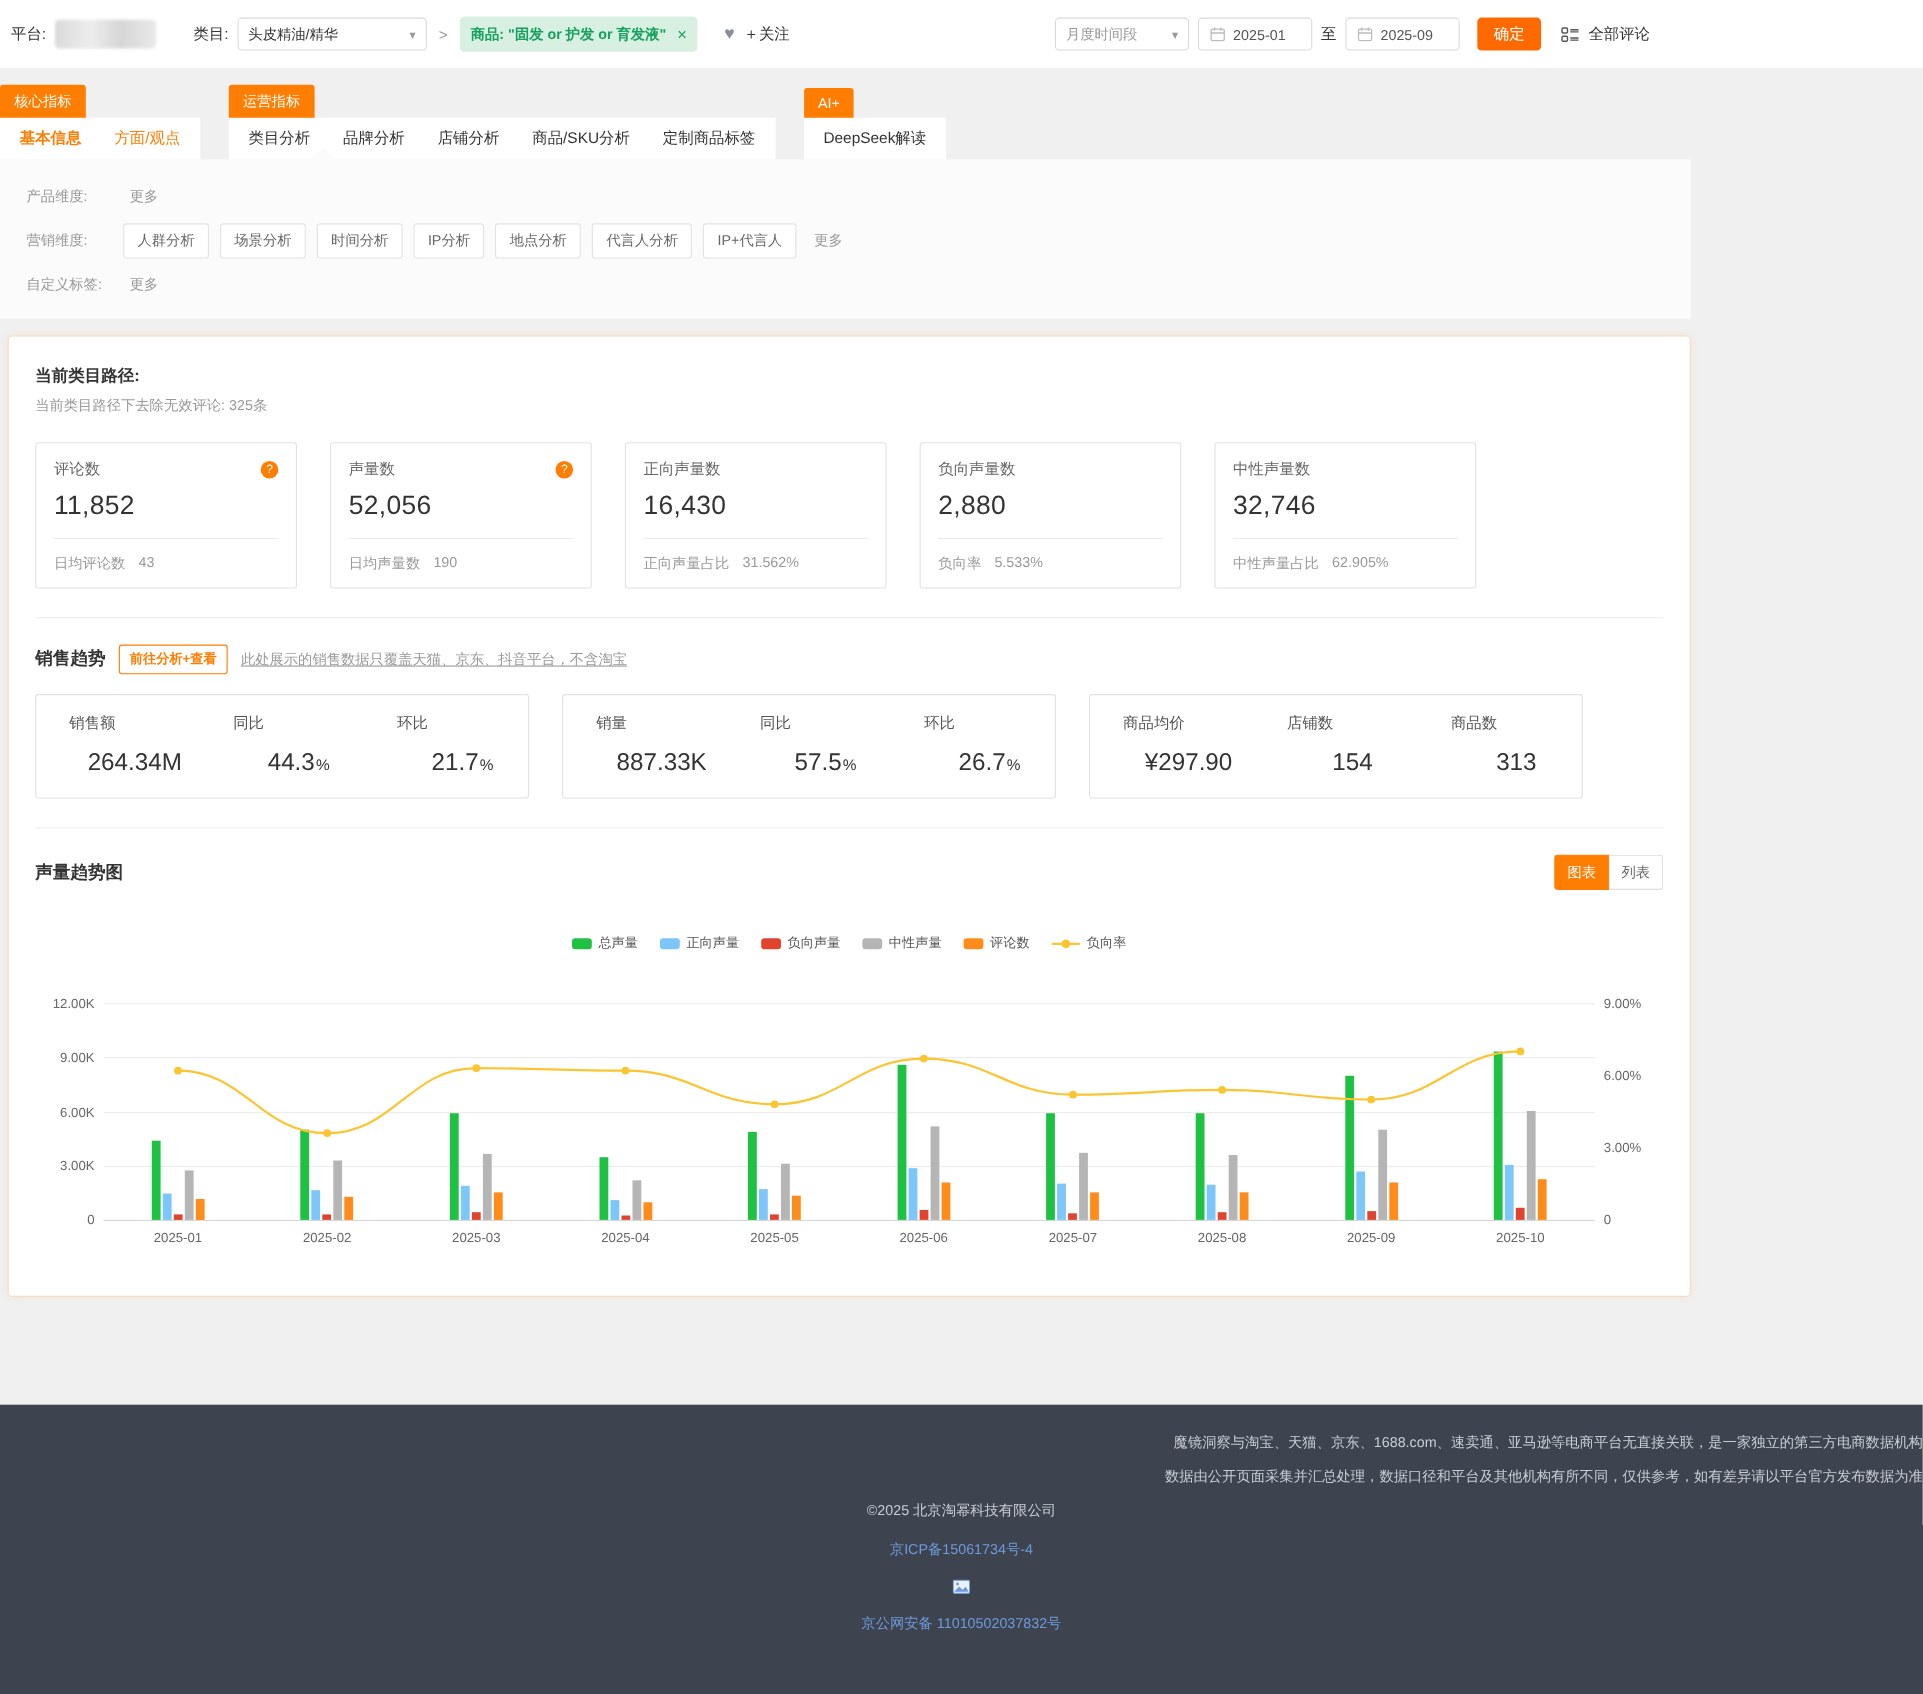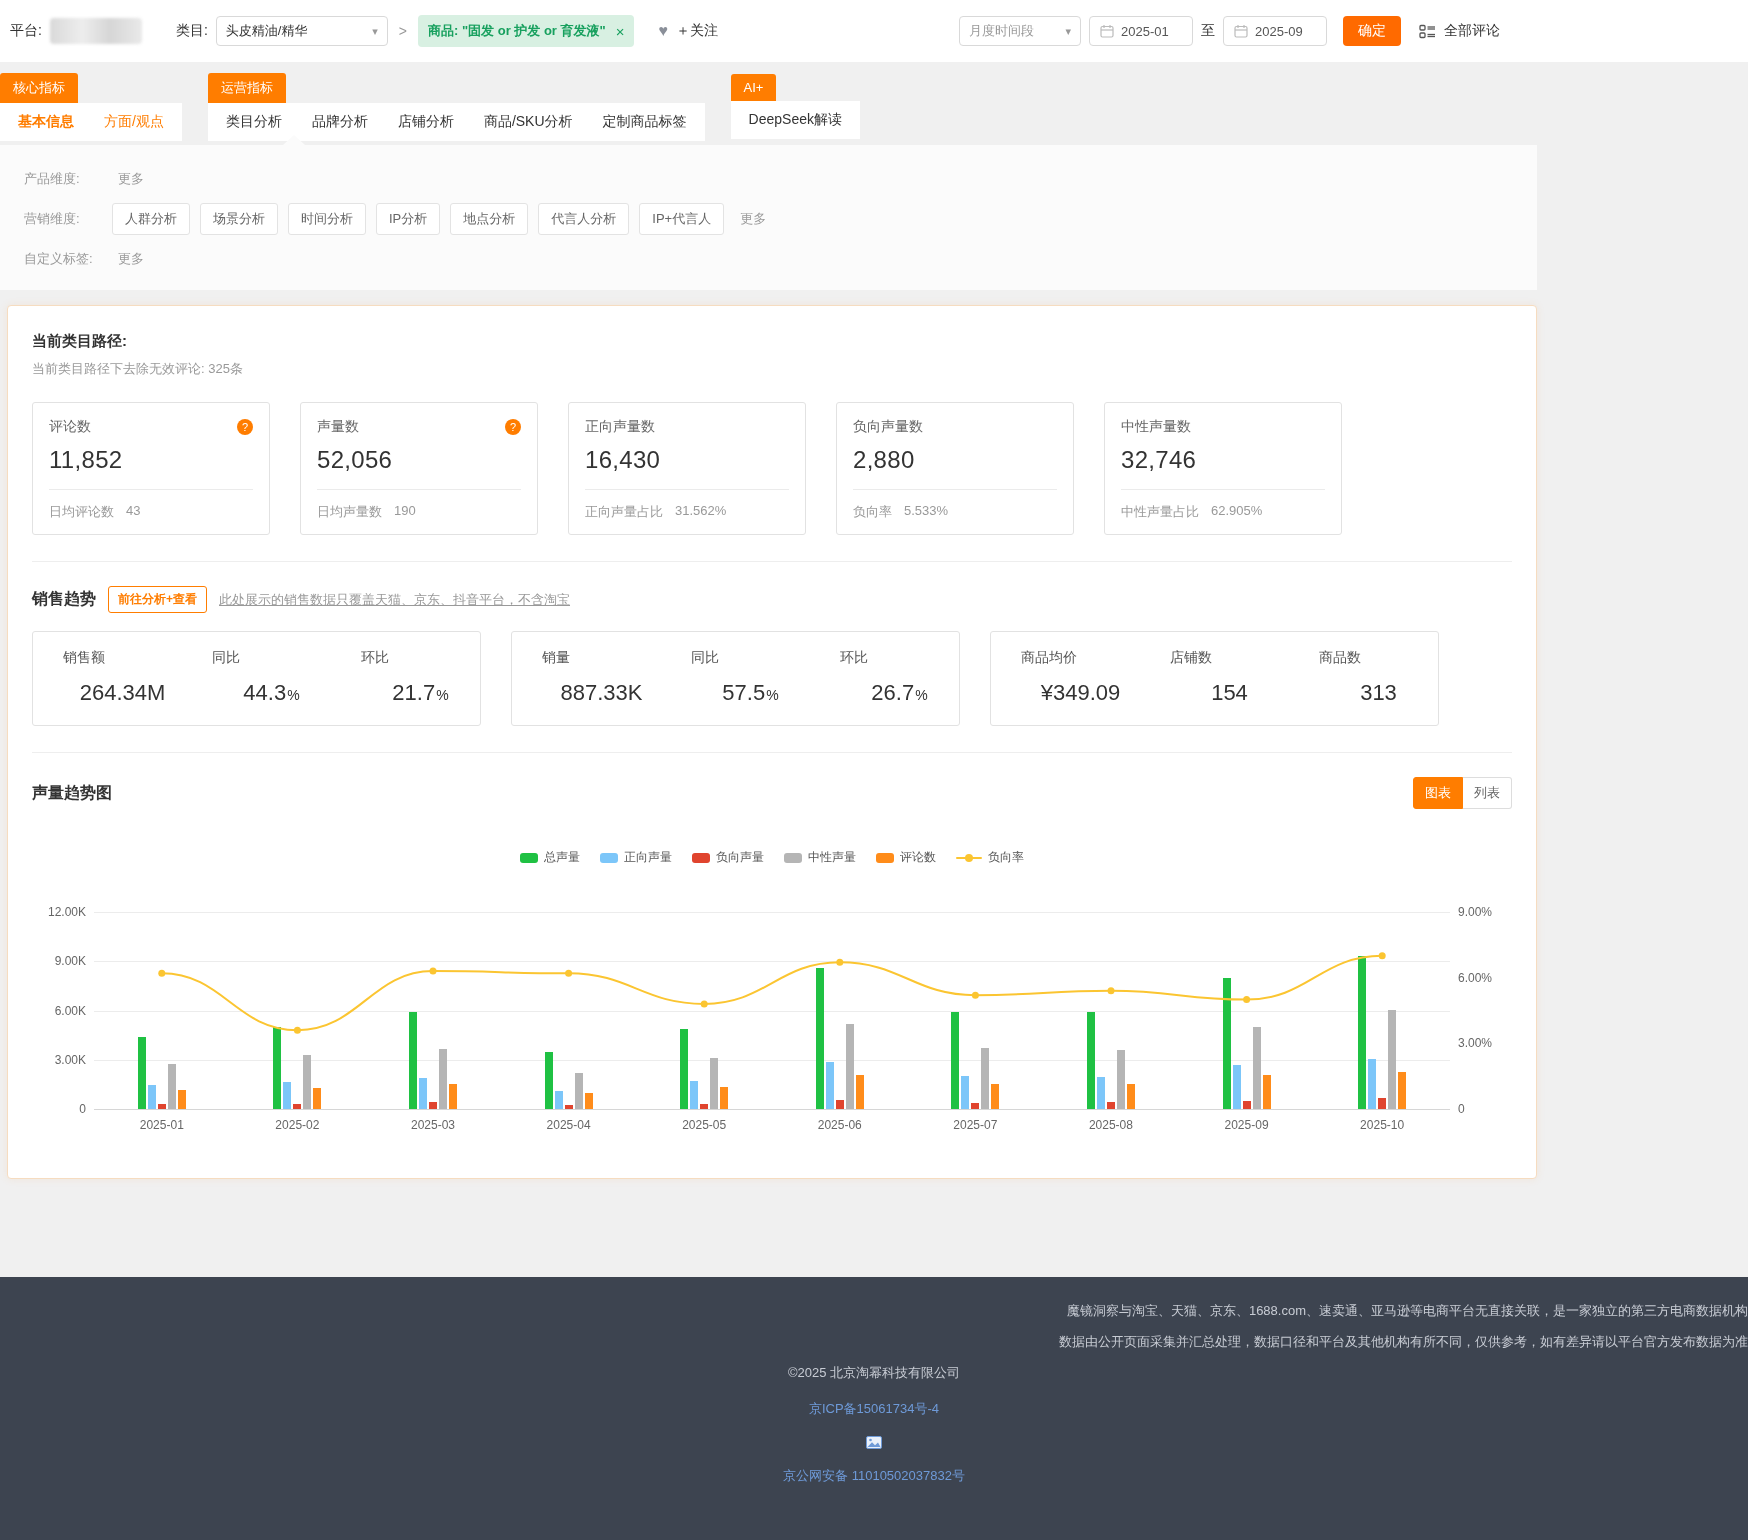--- a/index.html
+++ b/index.html
@@ -26,21 +26,21 @@
   .heart { color:#8a8f99; font-size:16px; margin-left:16px; }
   .follow { cursor:pointer; }
   .topbar-right { margin-left:auto; margin-right:238px; display:flex; align-items:center; gap:8px; }
   .dateinput { display:flex; align-items:center; gap:7px; border:1px solid #d9d9d9; border-radius:4px;
     height:30px; padding:0 10px; min-width:104px; font-size:13px; color:#555; cursor:pointer; background:#fff; }
   .btn-confirm { background:#ff6a00; color:#fff; border:none; border-radius:4px; height:30px;
     padding:0 15px; font-size:14px; cursor:pointer; margin-left:8px; font-family:inherit; }
   .ac-icon { margin-left:10px; display:flex; align-items:center; }
   .all-comments { cursor:pointer; }
   
-  .tabs-row { display:flex; align-items:center; gap:26px; background:#f0f0f0; padding-top:6px; height:83px; }
+  .tabs-row { display:flex; align-items:flex-end; gap:26px; background:#f0f0f0; padding-top:6px; height:83px; }
   .tab-header { background:#ff7d00; color:#fff; font-size:13px; padding:6px 13px;
     border-radius:3px 3px 0 0; display:inline-block; cursor:pointer; }
   .tab-box { background:#fff; height:38px; display:flex; align-items:center; gap:30px;
     padding:0 18px; font-size:14px; white-space:nowrap; }
   .tab-item { cursor:pointer; color:#333; }
   .tab-item.active { color:#ff7d00; font-weight:bold; }
   .tab-item.hl { color:#ff7d00; }
   
   .filter-panel { position:relative; width:1537px; background:#fbfbfb; padding:20px 24px 16px; height:145px; }
   .notch { position:absolute; top:-10px; left:283px; width:0; height:0;
@@ -301,21 +301,21 @@
           <div class="sales-value">57.5<span class="unit">%</span></div>
         </div>
         <div class="sales-cell">
           <div class="sales-label">环比</div>
           <div class="sales-value">26.7<span class="unit">%</span></div>
         </div>
       </div>
       <div class="sales-group">
         <div class="sales-cell">
           <div class="sales-label">商品均价</div>
-          <div class="sales-value">¥349.09</div>
+          <div class="sales-value">¥297.90</div>
         </div>
         <div class="sales-cell">
           <div class="sales-label">店铺数</div>
           <div class="sales-value">154</div>
         </div>
         <div class="sales-cell">
           <div class="sales-label">商品数</div>
           <div class="sales-value">313</div>
         </div>
       </div>

